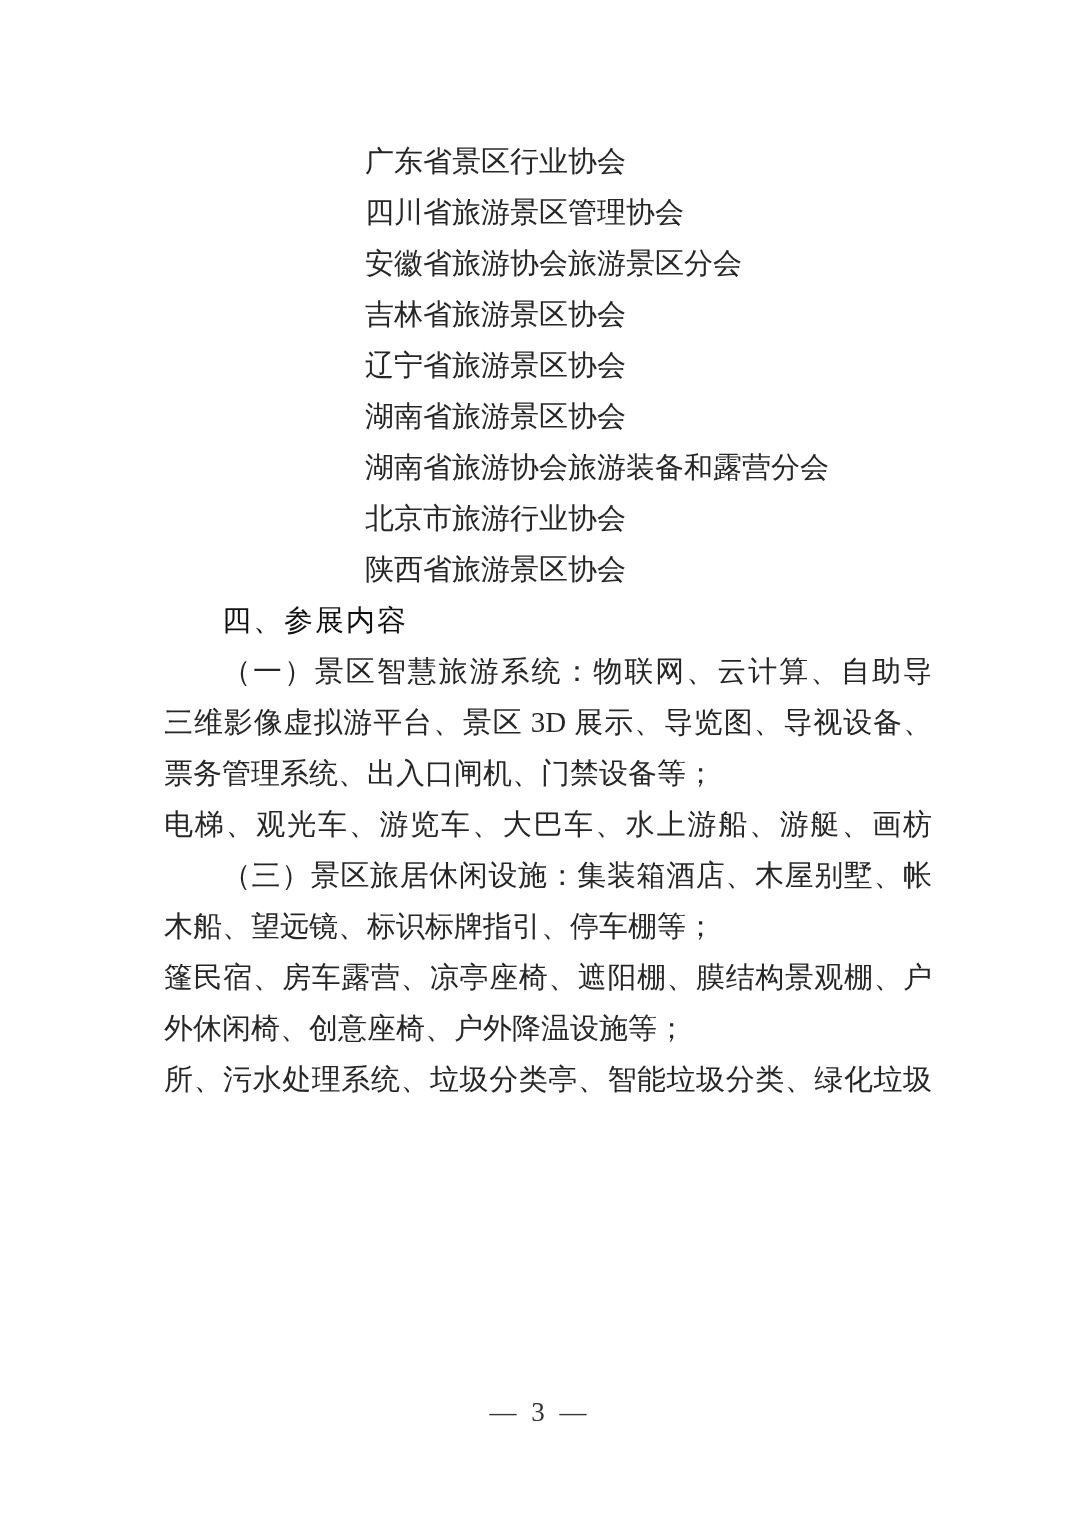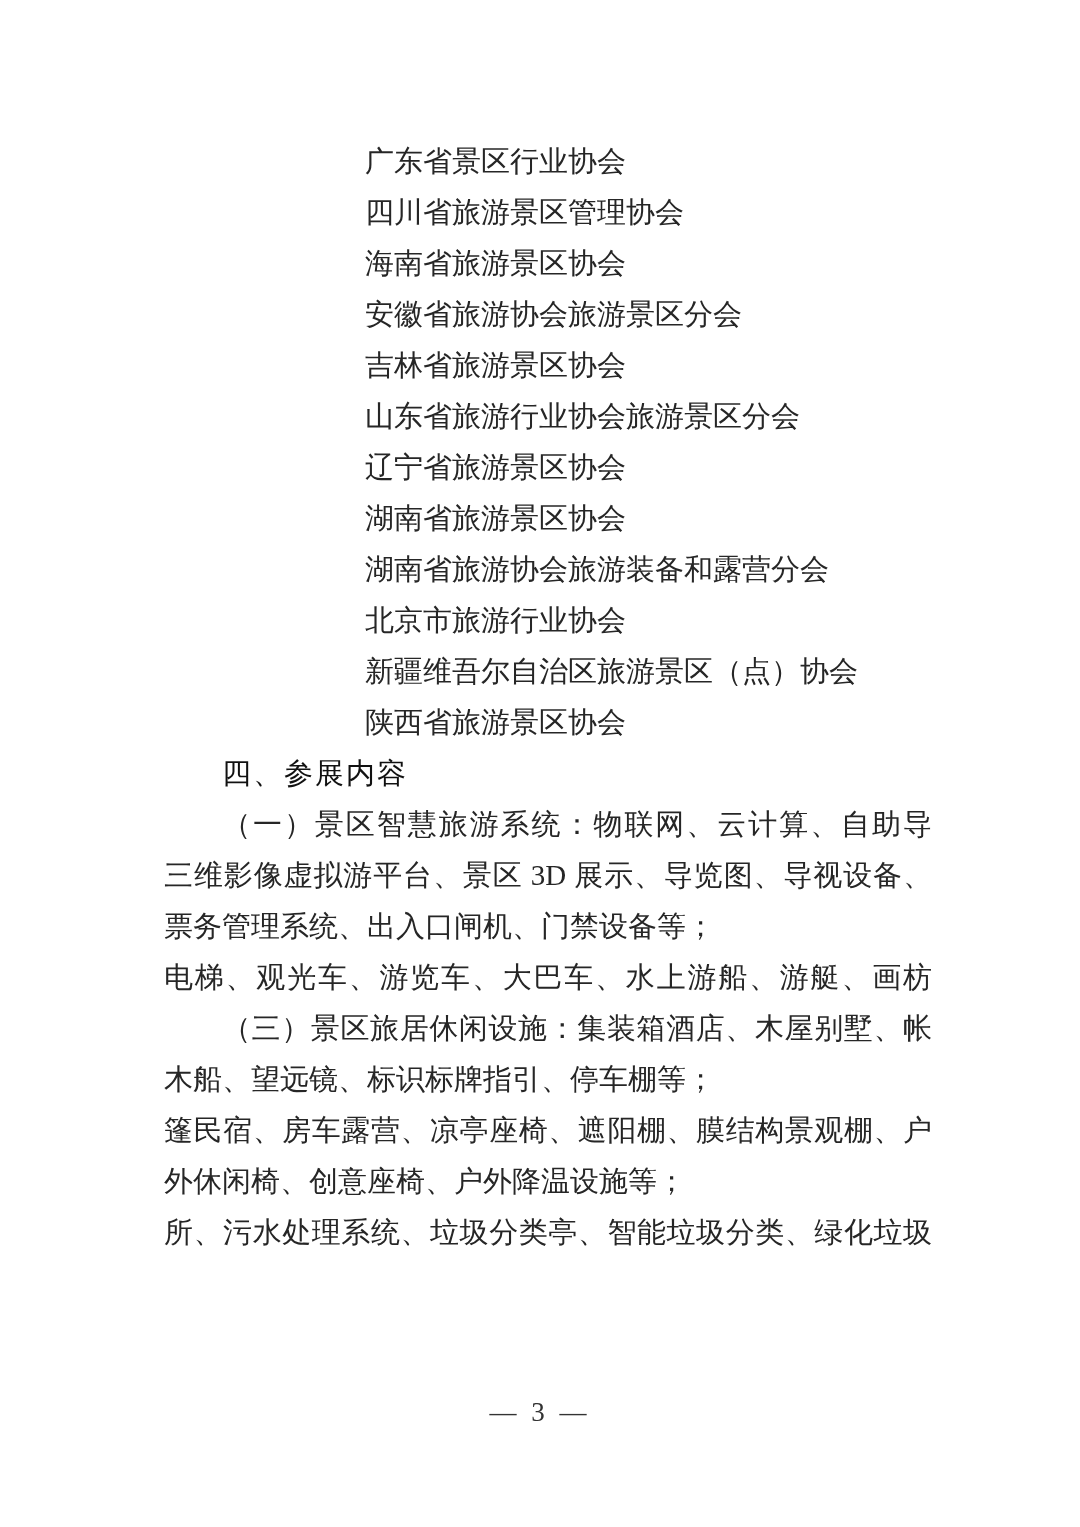--- a/index.html
+++ b/index.html
@@ -53,29 +53,26 @@
   }
 </style>
 </head>
 <body>
 
 <div class="page">
   <div class="content">
 
     <div class="line assoc">广东省景区行业协会</div>
     <div class="line assoc">四川省旅游景区管理协会</div>
-    <div class="line assoc">海南省旅游景区协会</div>
     <div class="line assoc">安徽省旅游协会旅游景区分会</div>
     <div class="line assoc">吉林省旅游景区协会</div>
-    <div class="line assoc">山东省旅游行业协会旅游景区分会</div>
     <div class="line assoc">辽宁省旅游景区协会</div>
     <div class="line assoc">湖南省旅游景区协会</div>
     <div class="line assoc">湖南省旅游协会旅游装备和露营分会</div>
     <div class="line assoc">北京市旅游行业协会</div>
-    <div class="line assoc">新疆维吾尔自治区旅游景区（点）协会</div>
     <div class="line assoc">陕西省旅游景区协会</div>
 
     <div class="line heading">四、参展内容</div>
 
     <div class="line indent justify">（一）景区智慧旅游系统：物联网、云计算、自助导航、</div>
     <div class="line justify">三维影像虚拟游平台、景区 3D 展示、导览图、导视设备、</div>
     <div class="line">票务管理系统、出入口闸机、门禁设备等；</div>
 
     <div class="line justify">电梯、观光车、游览车、大巴车、水上游船、游艇、画枋船、</div>
     <div class="line indent justify">（三）景区旅居休闲设施：集装箱酒店、木屋别墅、帐</div>

